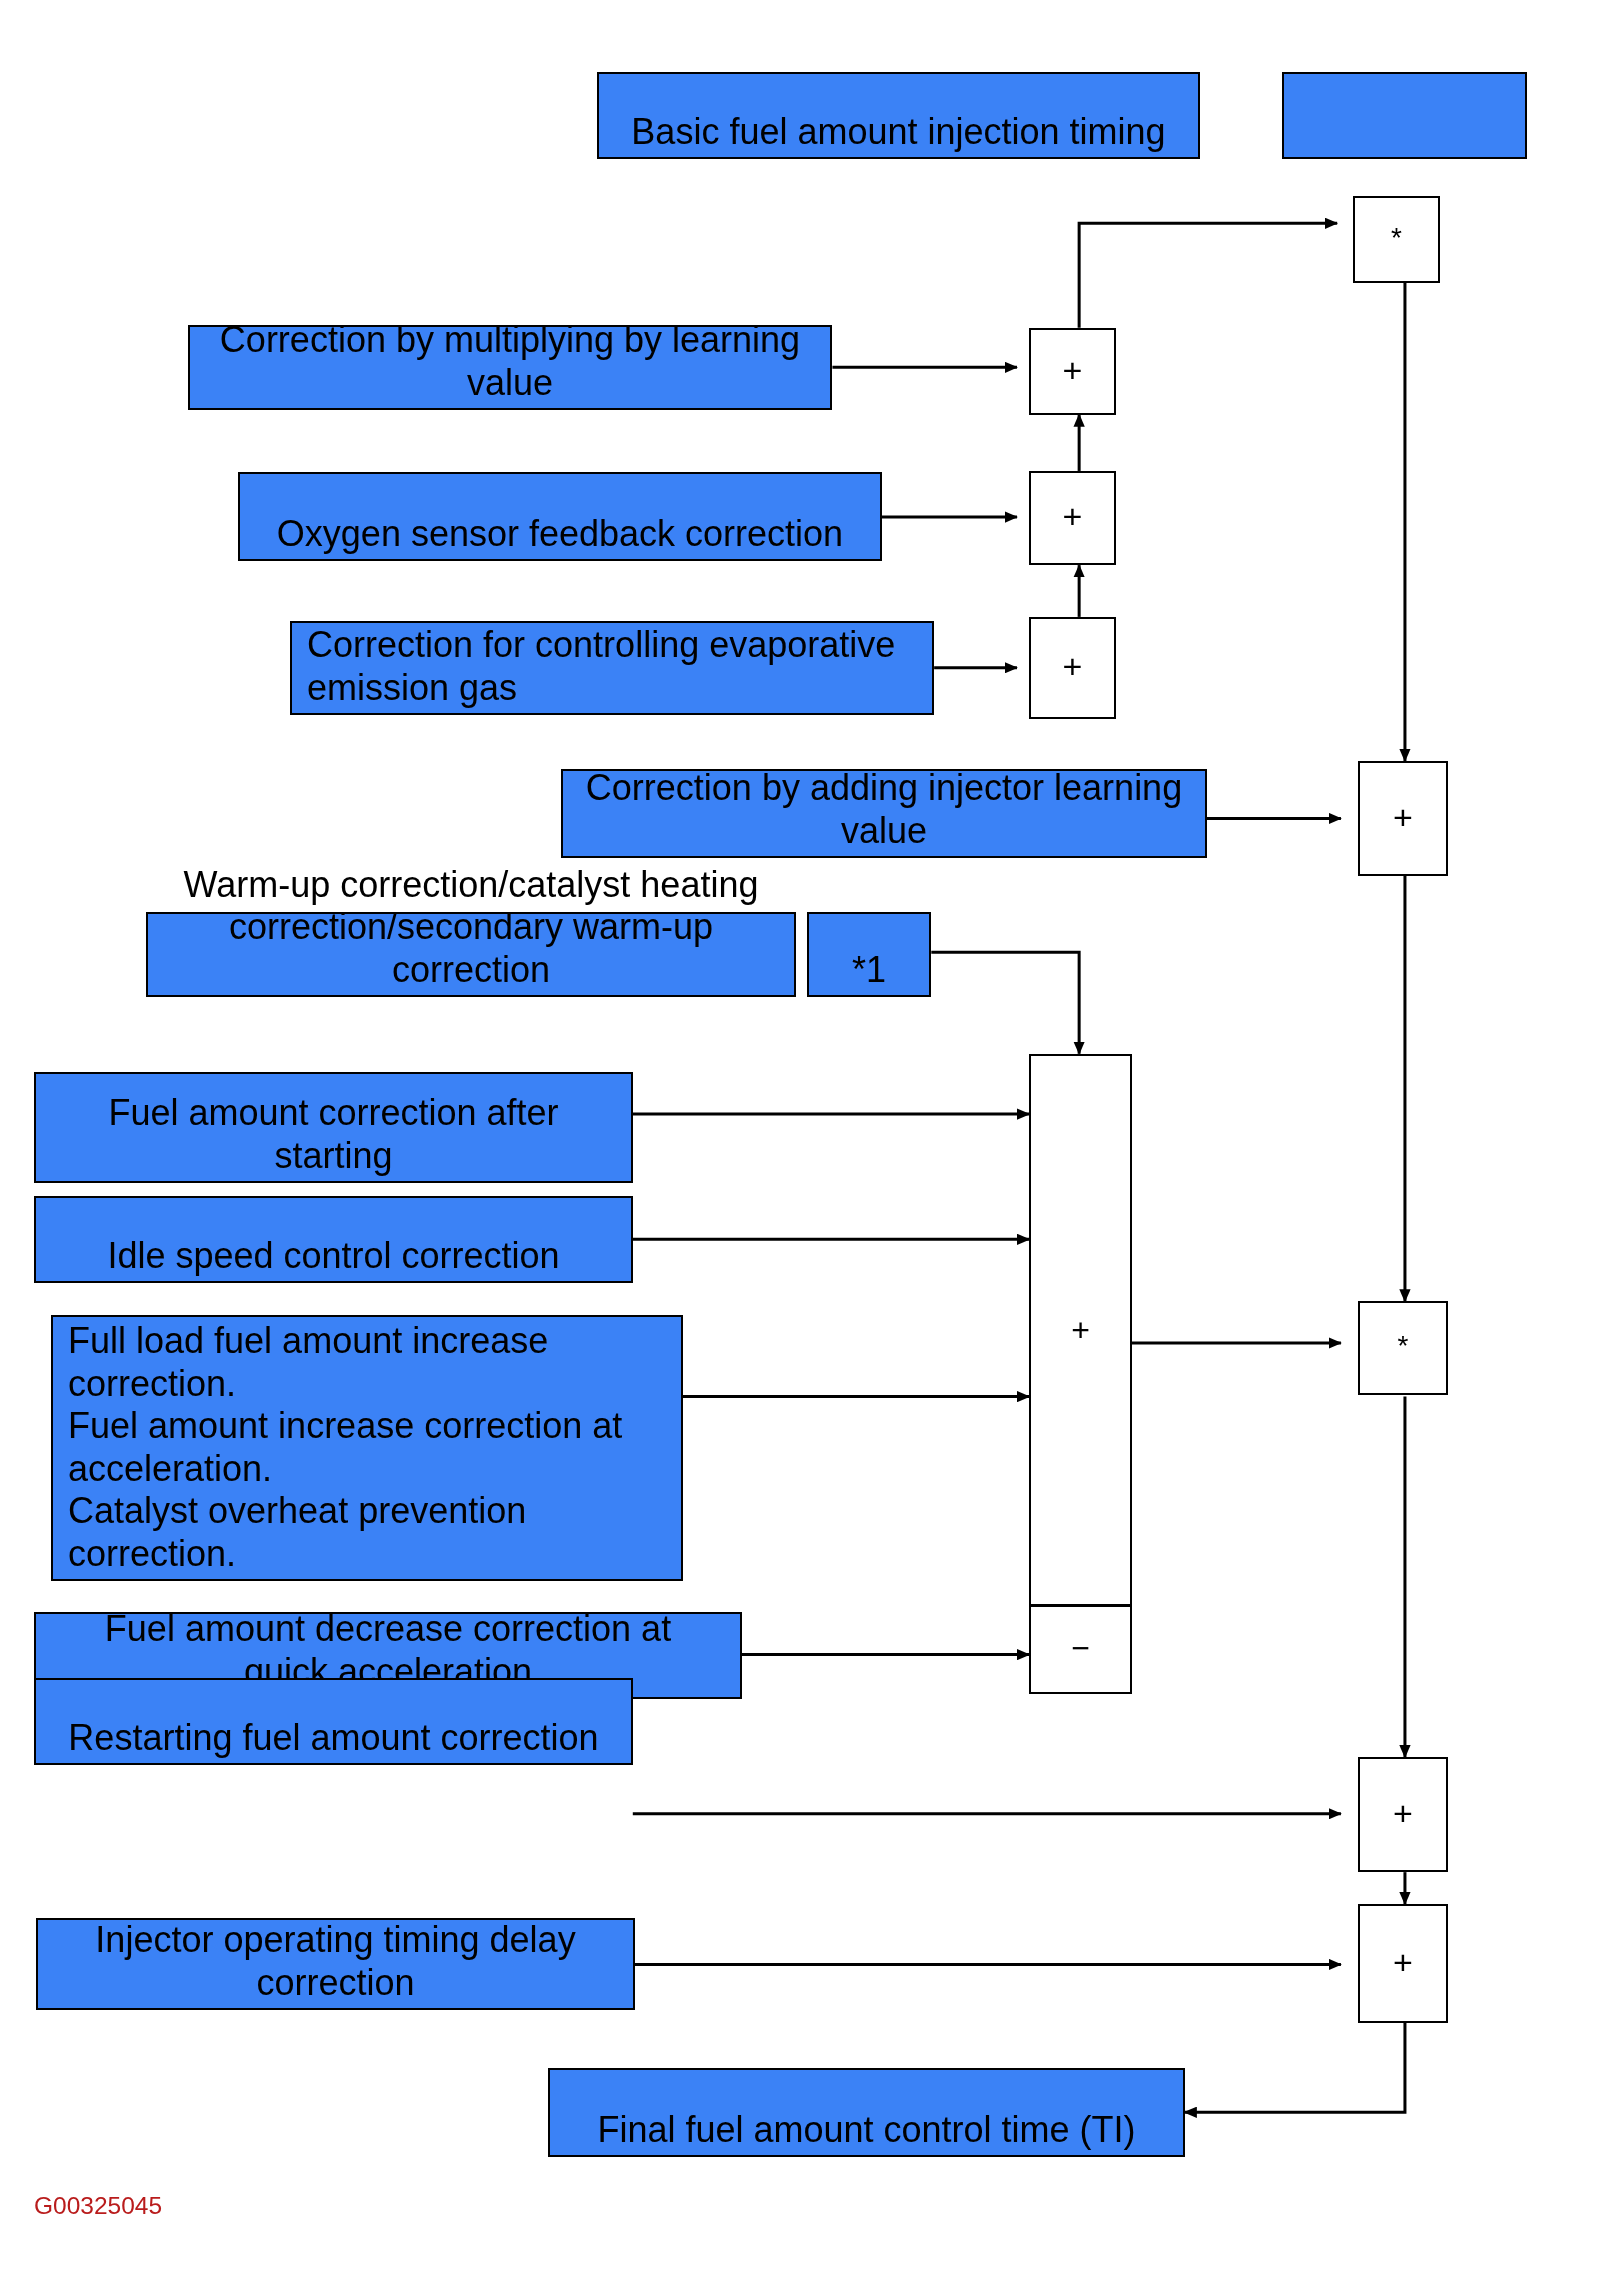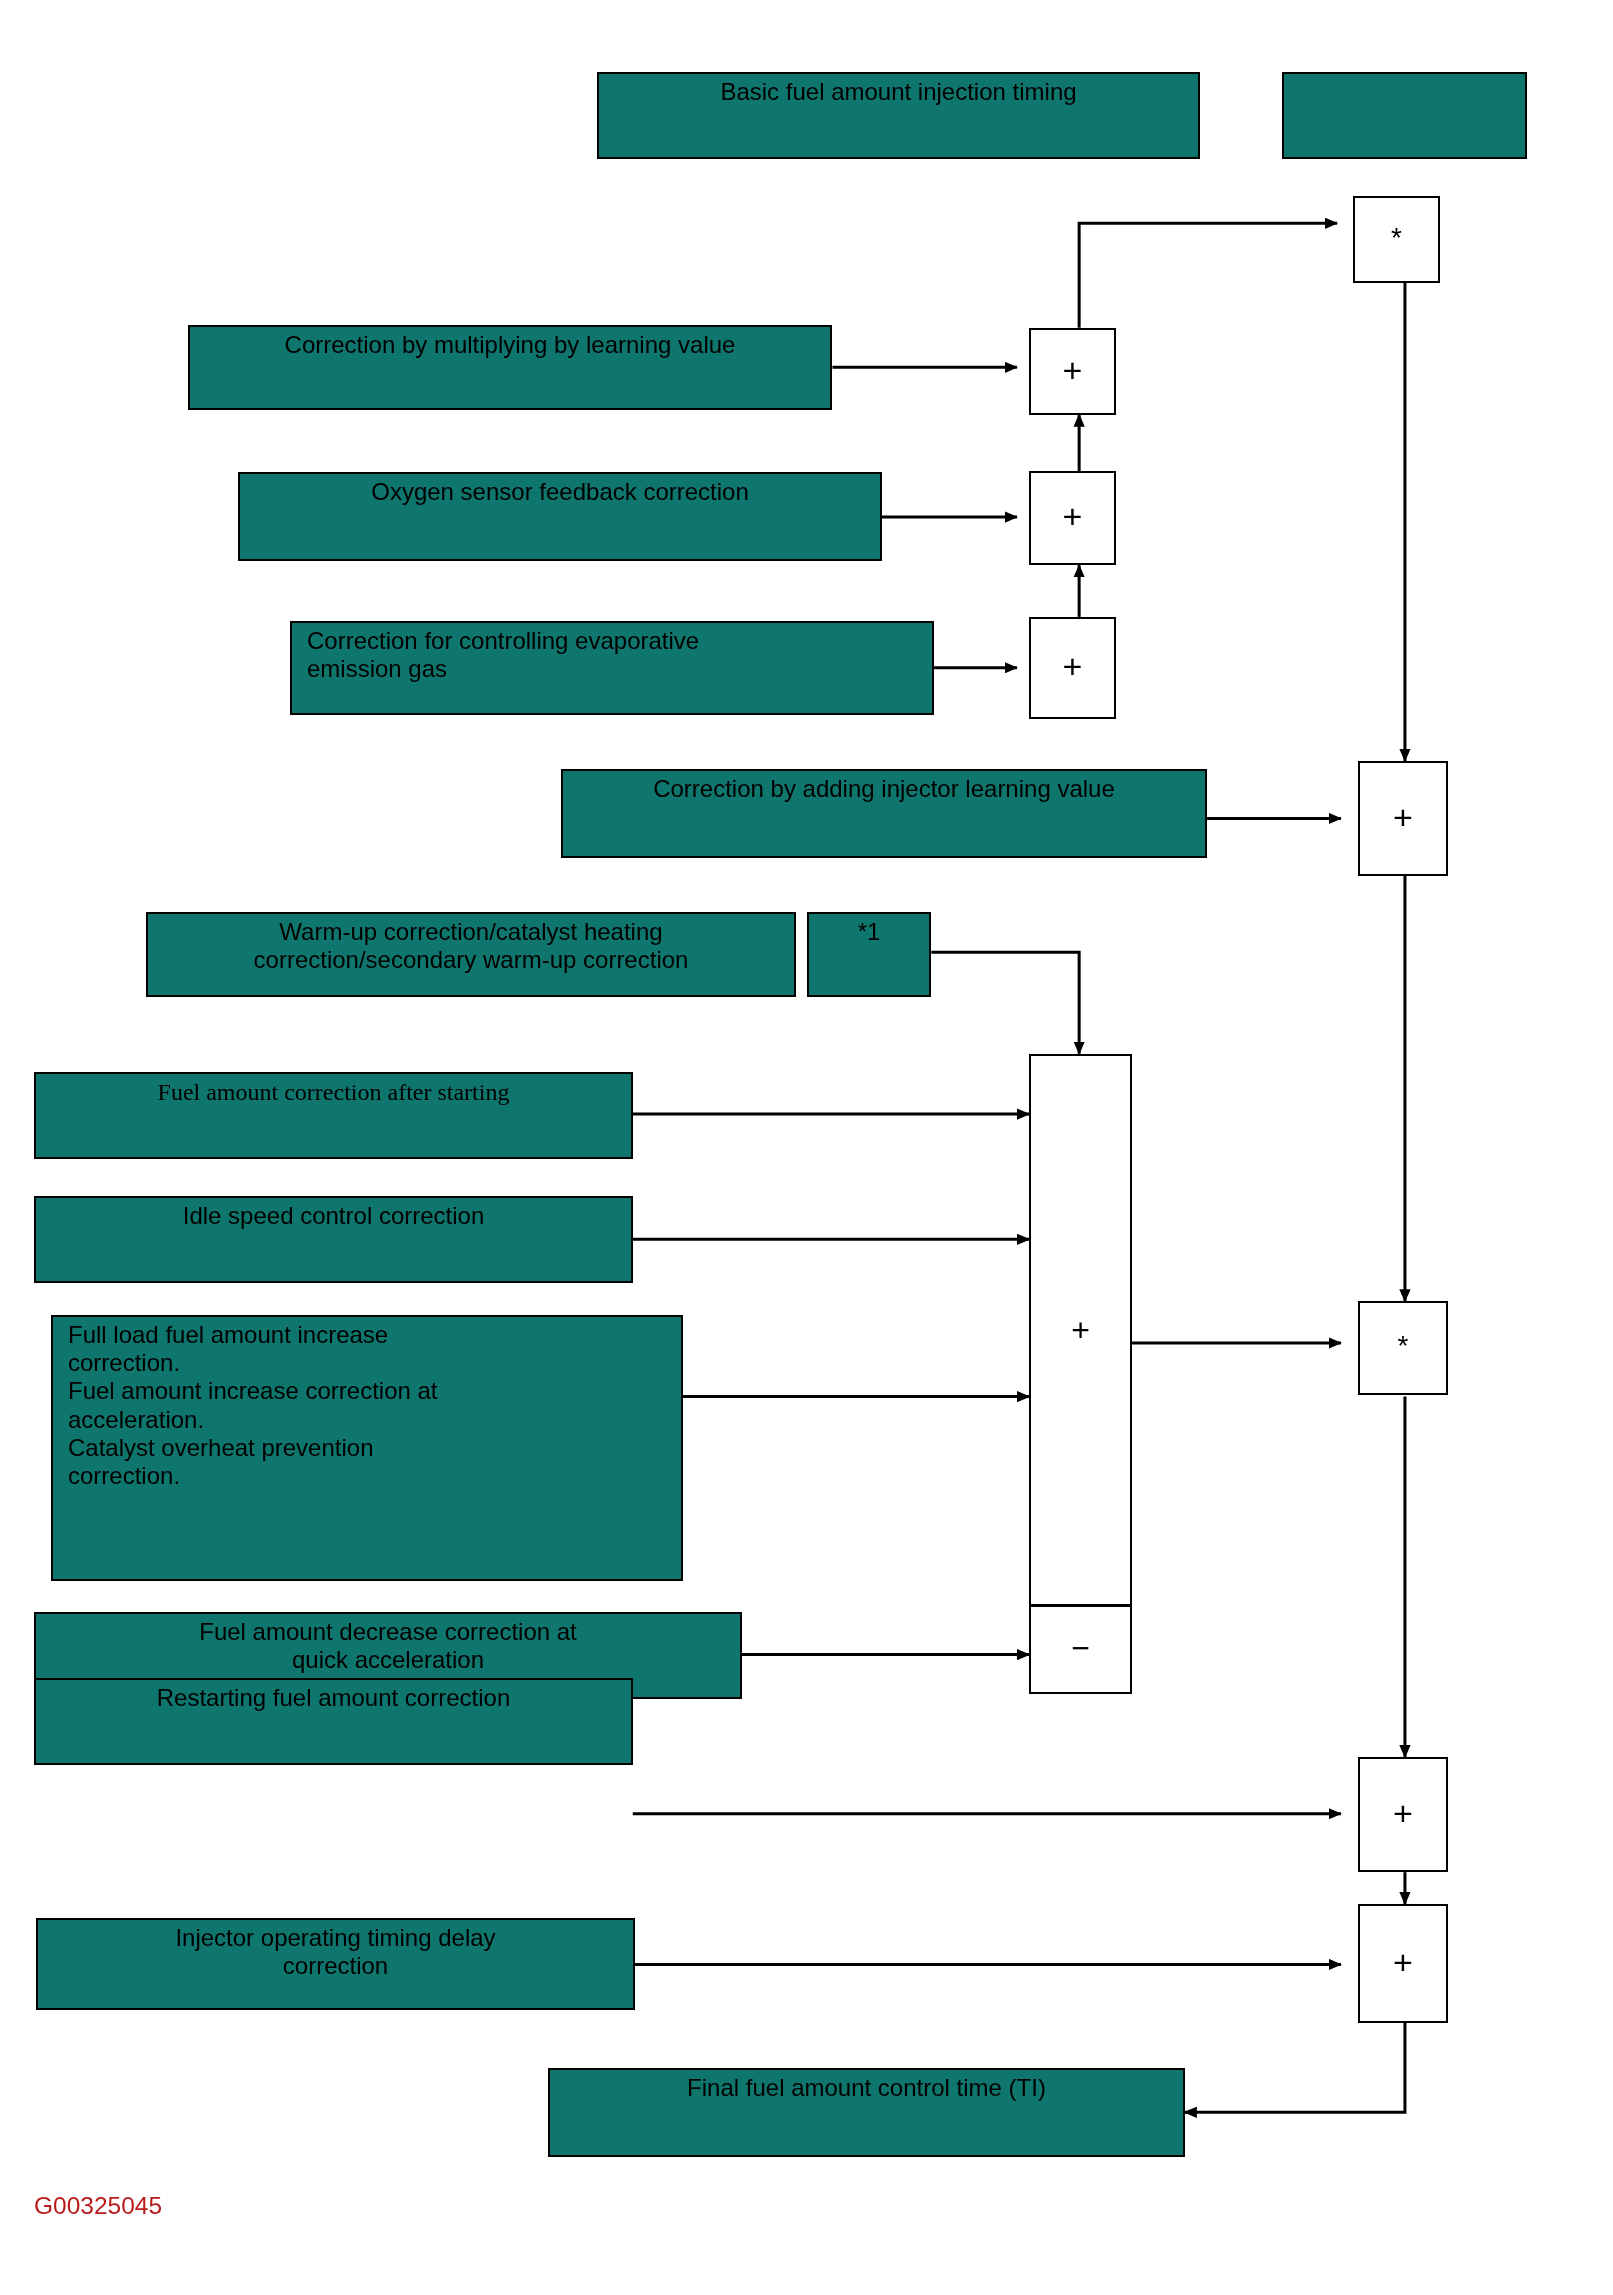--- a/index.html
+++ b/index.html
@@ -25,27 +25,27 @@
     position: absolute;
     top: 0; left: 0;
     width: 1614px;
     height: 2296px;
     pointer-events: none;
   }
   .node-box {
     position: absolute;
     box-sizing: border-box;
     border: 2.8px solid #000;
-    background: #0f766e;
+    background: #3b82f6;
     display: flex;
-    align-items: flex-start;
+    align-items: flex-end;
     justify-content: center;
     text-align: center;
     line-height: 1.18;
-    font-size: 24px;
+    font-size: 36px;
     color: #000;
     padding: 3.8px 9.4px;
   }
   .node-box.left-align {
     justify-content: flex-start;
     text-align: left;
     padding-left: 15px;
   }
   .op-box {
     position: absolute;
@@ -216,21 +216,21 @@
   <div class="sum-bar" style="left:1029px; top:1054px; width:103px; height:640px;">
     <div class="plus-zone" style="height:548px;">
       <span>+</span>
     </div>
     <div class="divider" style="top:548px;"></div>
     <div class="minus-zone" style="height:87px;">
       <span>−</span>
     </div>
   </div>
 
-  <div class="node-box" style="left:34px; top:1072px; width:599px; height:87px;font-family:Liberation Serif, serif;">
+  <div class="node-box" style="left:34px; top:1072px; width:599px; height:111px;">
     <span>Fuel amount correction after starting</span>
   </div>
 
   <div class="node-box" style="left:34px; top:1196px; width:599px; height:87px;">
     <span>Idle speed control correction</span>
   </div>
 
   <div class="node-box left-align multiline" style="left:34px; top:1315px; width:632px; height:266px;margin-left:17px;">
     <span>Full load fuel amount increase
 correction.

